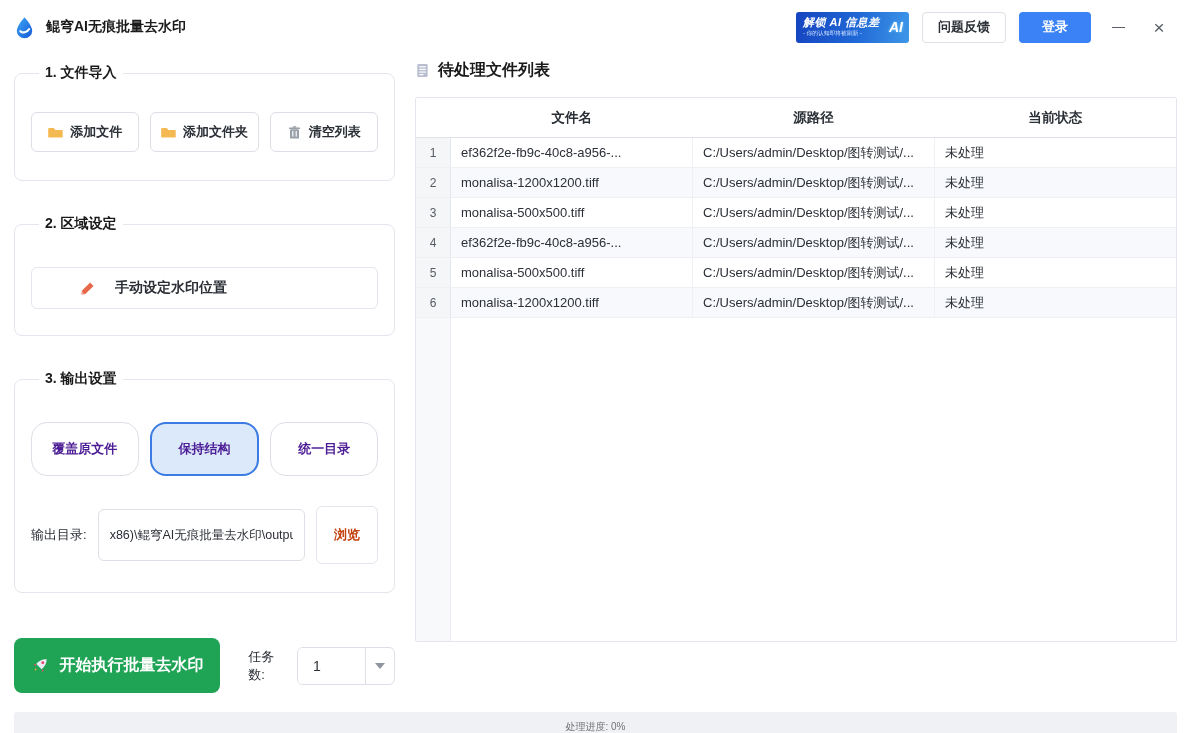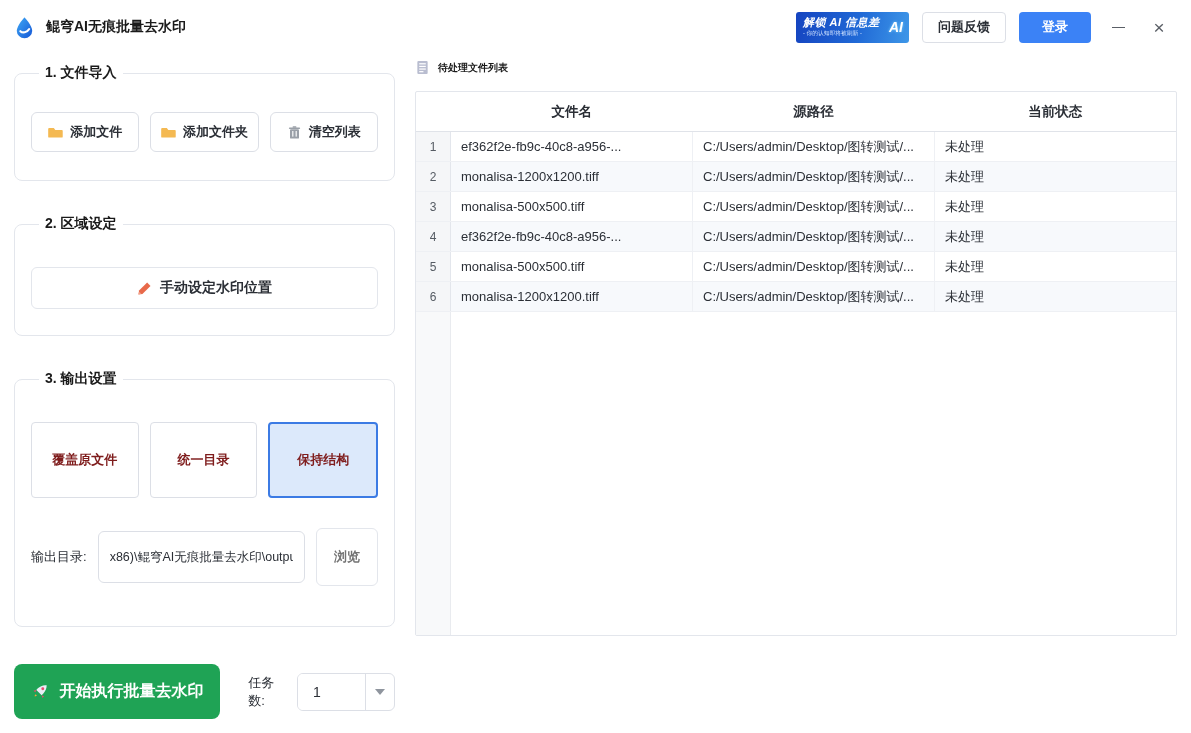--- a/index.html
+++ b/index.html
@@ -30,50 +30,50 @@
 
   
   .main { display:flex; padding:10px 14px 0; gap:20px; align-items:flex-start; }
   .left-col { flex:0 0 381px; width:381px; display:flex; flex-direction:column; }
   .right-col { flex:1; min-width:0; display:flex; flex-direction:column; }
 
   
   fieldset.section { border:1px solid #e3e6ec; border-radius:8px; background:#fff; margin:8px 0 26px; padding:30px 16px 28px; }
   fieldset.section legend { font-size:14px; font-weight:700; color:#1a1a1a; padding:0 6px; margin-left:8px; }
   fieldset.section-region { padding:34px 16px 26px; }
-  fieldset.section-output { padding:34px 16px 40px; margin-bottom:4px; }
+  fieldset.section-output { padding:34px 16px 28px; margin-bottom:12px; }
 
   .btn-row { display:flex; gap:11px; }
   .btn { flex:1; height:40px; background:#fff; border:1px solid #dcdfe6; border-radius:6px;
     display:flex; align-items:center; justify-content:center; gap:7px; font-size:13px; color:#2b2f36; }
   .btn-wide { width:100%; height:42px; background:#fff; border:1px solid #e3e6ec; border-radius:6px;
-    display:flex; align-items:center; justify-content:center; gap:8px; font-size:14px; color:#2b2f36; }
+    display:flex; align-items:center; gap:20px; font-size:14px; color:#2b2f36;padding-left:48px; }
   .icon-14 { width:15px; height:15px; display:inline-flex; }
 
   .mode-row { display:flex; gap:11px; margin-bottom:30px; }
-  .mode-btn { flex:1; height:76px; background:#fff; border:1px solid #dcdfe6; border-radius:4px; font-size:13px; color:#7f1d1d; }
+  .mode-btn { flex:1; height:54px; background:#fff; border:1px solid #dcdfe6; border-radius:16px; font-size:13px; color:#4c1d95; }
   .mode-btn.selected { border:2px solid #3c7be4; background:#dce9fb; }
 
   .output-row { display:flex; align-items:center; gap:11px; }
   .output-label { font-size:13px; white-space:nowrap; color:#2b2f36; }
   .output-input { flex:1; min-width:0; height:52px; border:1px solid #dcdfe6; border-radius:6px; padding:0 11px; font-size:12.5px; color:#2b2f36; }
-  .browse-btn { flex:0 0 62px; height:58px; background:#fff; border:1px solid #e3e6ec; border-radius:6px; font-size:13px; color:#737373; }
+  .browse-btn { flex:0 0 62px; height:58px; background:#fff; border:1px solid #e3e6ec; border-radius:6px; font-size:13px; color:#c2410c; }
 
   
   .run-row { display:flex; align-items:center; margin-top:33px; }
   .start-btn { width:221px; height:55px; background:#1fa355; border:none; border-radius:8px; color:#fff;
     font-size:16px; font-weight:700; display:flex; align-items:center; justify-content:center; gap:10px; }
   .tasks-label { margin-left:28px; font-size:13px; }
   .tasks-spinner { margin-left:9px; width:105px; height:38px; border:1px solid #dcdfe6; border-radius:6px; display:flex; overflow:hidden; background:#fff; }
   .tasks-input { flex:1; min-width:0; border:none; padding:0 0 0 15px; font-size:14px; color:#2b2f36; }
   .spinner-arrow { width:29px; border-left:1px solid #dcdfe6; display:flex; align-items:center; justify-content:center; cursor:pointer; }
   .tri-down { width:0; height:0; border-left:5px solid transparent; border-right:5px solid transparent; border-top:6px solid #8f959e; }
 
   
-  .list-header { display:flex; align-items:center; gap:8px; margin:4px 0 16px; font-weight:700; font-size:10px; color:#1a1a1a; }
+  .list-header { display:flex; align-items:center; gap:8px; margin:4px 0 16px; font-weight:700; font-size:16px; color:#1a1a1a; }
   .table { height:545px; border:1px solid #e3e6ec; border-radius:2px; display:flex; flex-direction:column; background:#fff; }
   .thead { display:flex; height:40px; flex:0 0 40px; align-items:center; border-bottom:1px solid #e0e3e9; }
   .th-gutter { width:35px; flex:0 0 35px; height:100%; }
   .th { flex:1; text-align:center; font-weight:700; font-size:13.5px; color:#2b2f36; }
   .row { display:flex; height:30px; flex:0 0 30px; align-items:stretch; border-bottom:1px solid #eef0f4; background:#fff; }
   .row.even { background:#f7f9fc; }
   .row-num { width:35px; flex:0 0 35px; display:flex; align-items:center; justify-content:center;
     background:#f5f6f8; border-right:1px solid #e3e6ec; font-size:12px; color:#555b63; }
   .cell { flex:1; min-width:0; display:flex; align-items:center; padding:0 10px; font-size:13px; color:#2b2f36;
     white-space:nowrap; overflow:hidden; border-right:1px solid #eef0f4; }
@@ -173,22 +173,22 @@
           </svg>
         </span>
         <span>手动设定水印位置</span>
       </button>
     </fieldset>
 
     <fieldset class="section section-output">
       <legend>3. 输出设置</legend>
       <div class="mode-row">
         <button class="mode-btn">覆盖原文件</button>
+        <button class="mode-btn selected">保持结构</button>
         <button class="mode-btn">统一目录</button>
-        <button class="mode-btn selected">保持结构</button>
       </div>
       <div class="output-row">
         <span class="output-label">输出目录:</span>
         <input class="output-input" type="text" value="x86)\鲲穹AI无痕批量去水印\output" style="">
         <button class="browse-btn">浏览</button>
       </div>
     </fieldset>
 
     <div class="run-row">
       <button class="start-btn">

